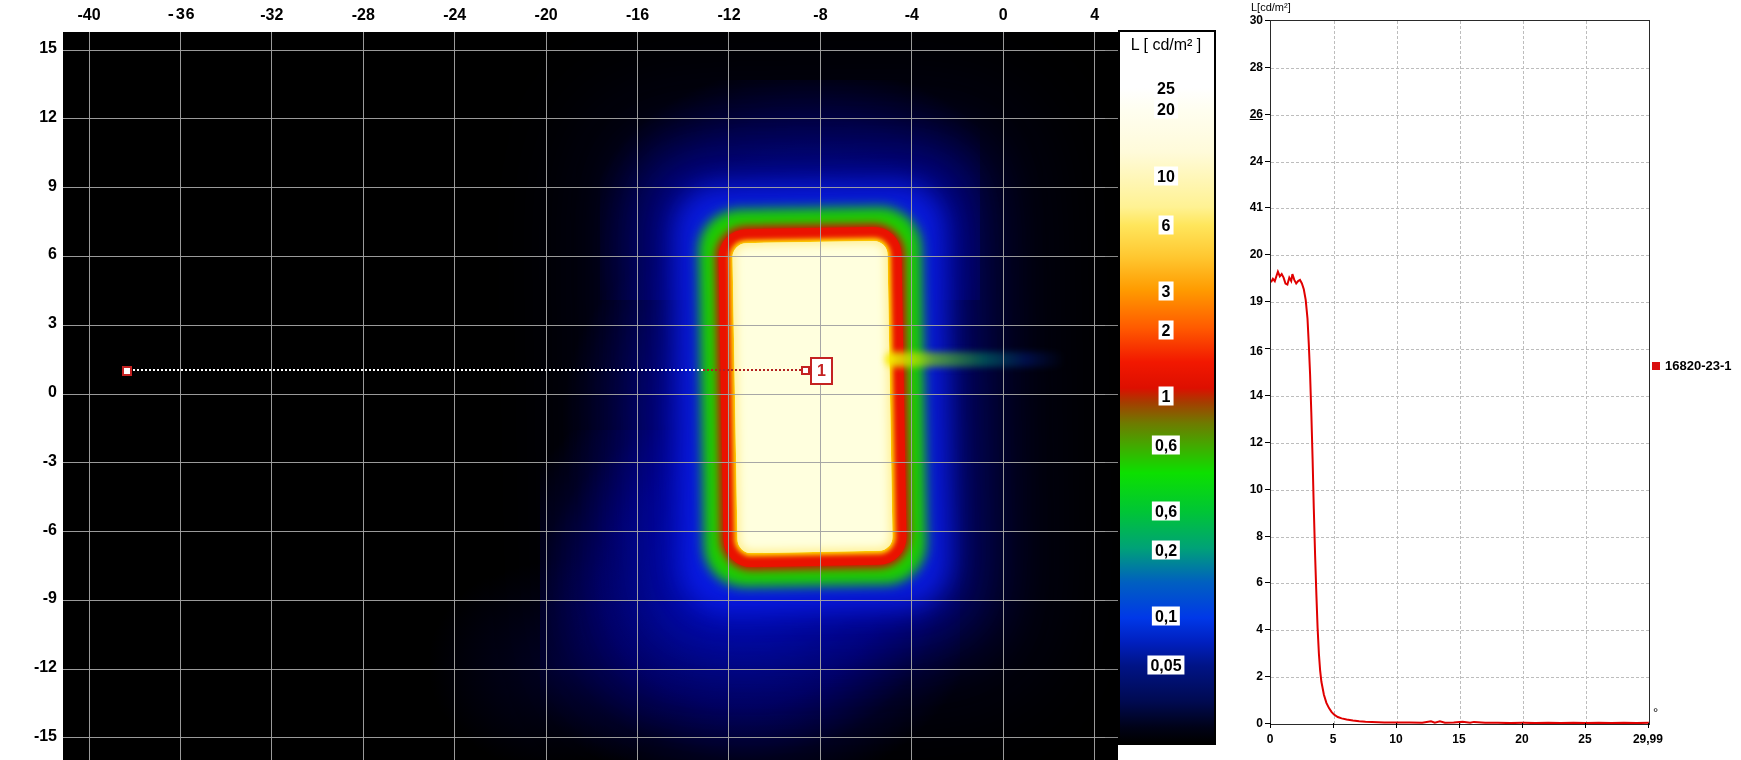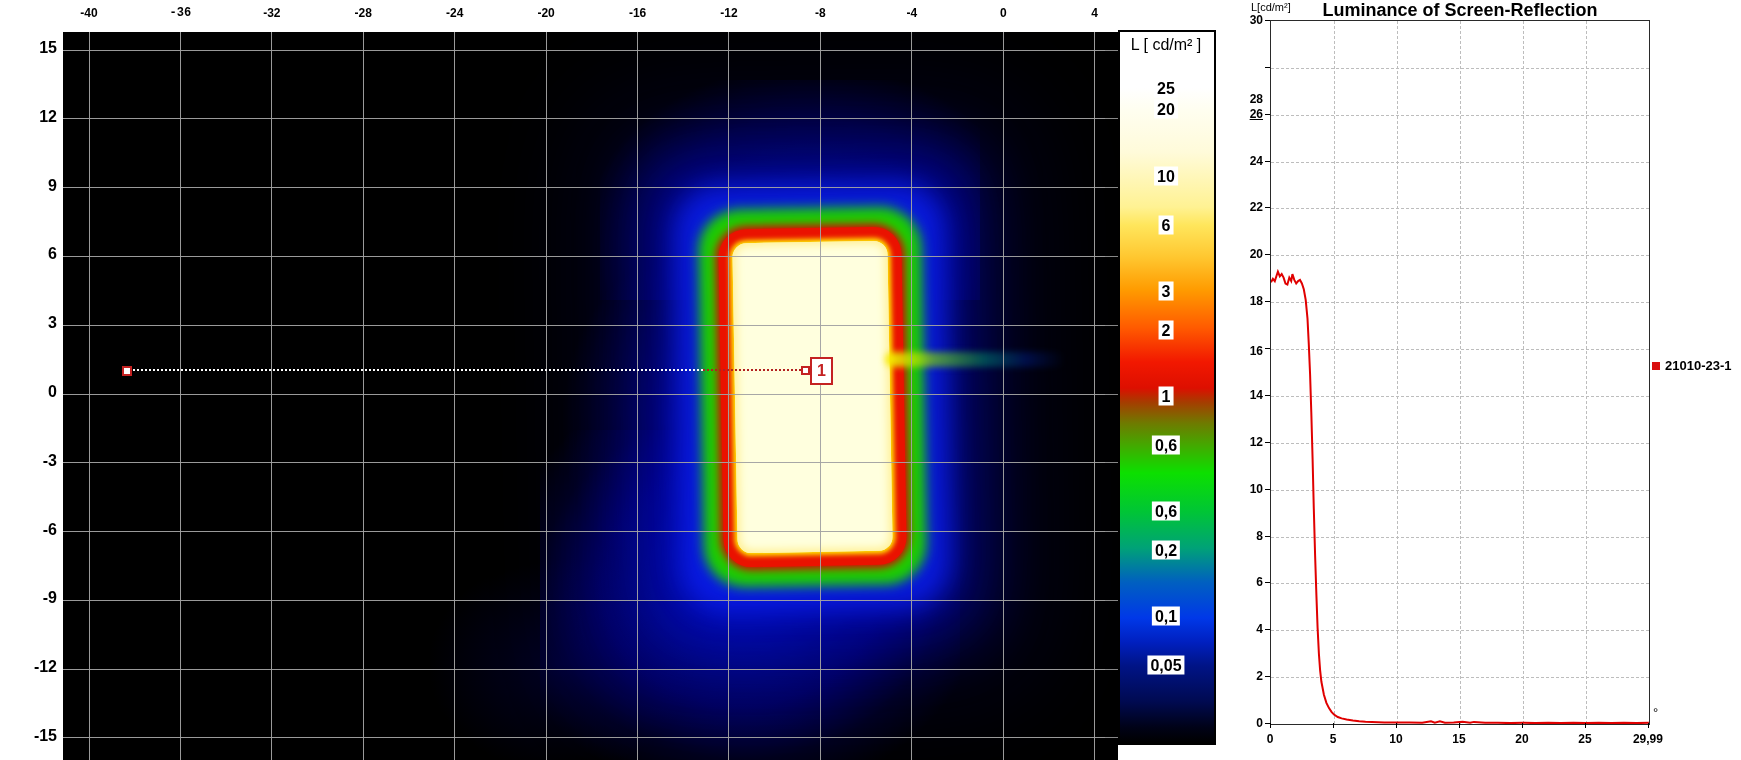--- a/index.html
+++ b/index.html
@@ -32,21 +32,21 @@
     filter:blur(3px);}
   .hm-vline{position:absolute;top:0;width:1px;height:728px;background:rgba(162,162,162,.95);}
   .hm-hline{position:absolute;left:0;height:1px;width:1055px;background:rgba(162,162,162,.95);}
   .hm-rtick{position:absolute;height:1px;width:13px;left:1042px;background:#888;}
   .dotline{position:absolute;height:0;border-top:2px dotted #ffffff;}
   .dotline.red{border-top-color:#b22020;}
   #marker-start{position:absolute;left:59px;top:334px;width:6px;height:6px;background:#fff;border:2px solid #c42222;}
   #marker-conn{position:absolute;left:738px;top:334px;width:5px;height:5px;background:#fff;border:2px solid #c42222;}
   #marker-box{position:absolute;left:747px;top:325px;width:19px;height:24px;background:#fff;border:2px solid #c42222;
     color:#c42222;font-size:16px;font-weight:bold;text-align:center;line-height:24px;}
-  .hm-xlabel{position:absolute;top:6px;width:56px;text-align:center;font-size:12px;font-weight:bold;}
+  .hm-xlabel{position:absolute;top:6px;width:56px;text-align:center;font-size:16px;font-weight:bold;}
   .hm-ylabel{position:absolute;left:0;width:57px;text-align:right;font-size:16px;font-weight:bold;}
   
   #cbar{position:absolute;left:1118px;top:30px;width:94px;height:711px;border:2px solid #000;
     background:linear-gradient(to bottom,
       #ffffff 0px,#ffffff 56px,#fffef0 78px,#fffbda 120px,#fff7bc 143px,#fff293 175px,
       #ffe65c 193px,#ffc730 225px,#ff9b00 258px,#ff5a00 296px,#f21800 330px,#dd0f00 356px,
       #a63c00 370px,#6f7a00 391px,#44a800 413px,#0ce000 441px,#00c536 480px,#00a277 516px,
       #0060c0 550px,#0038e8 586px,#0020c0 610px,#001488 633px,#000a50 670px,#000218 695px,#000000 711px);}
   #cbar-title{position:absolute;left:1120px;top:36px;width:92px;text-align:center;font-size:16px;}
   .cbar-chip{position:absolute;transform:translate(-50%,-50%);background:#fff;padding:0 3px;
@@ -161,21 +161,20 @@
       <div class="cbar-chip" style="left: 1166px; top: 290.856px;">3</div>
       <div class="cbar-chip" style="left: 1166px; top: 329.649px;">2</div>
       <div class="cbar-chip" style="left: 1166px; top: 395.966px;">1</div>
       <div class="cbar-chip" style="left: 1166px; top: 444.839px;">0,6</div>
       <div class="cbar-chip" style="left: 1166px; top: 511.156px;">0,6</div>
       <div class="cbar-chip" style="left: 1166px; top: 549.949px;">0,2</div>
       <div class="cbar-chip" style="left: 1166px; top: 616.266px;">0,1</div>
       <div class="cbar-chip" style="left: 1166px; top: 665.139px;">0,05</div>
     </div>
 
-  <div id="chart-title">Luminance of Screen-Reflection</div>
   <div id="chart-yaxis-unit">L[cd/m²]</div>
   <div id="chart-plot">
       <div class="ch-hgrid" style="top: 46.876px;"></div>
       <div class="ch-hgrid" style="top: 93.742px;"></div>
       <div class="ch-hgrid" style="top: 140.608px;"></div>
       <div class="ch-hgrid" style="top: 187.474px;"></div>
       <div class="ch-hgrid" style="top: 234.34px;"></div>
       <div class="ch-hgrid" style="top: 281.206px;"></div>
       <div class="ch-hgrid" style="top: 328.072px;"></div>
       <div class="ch-hgrid" style="top: 374.938px;"></div>
@@ -191,31 +190,31 @@
       <div class="ch-vgrid" style="left: 252.04px;"></div>
       <div class="ch-vgrid" style="left: 315.05px;"></div>
       <svg width="378" height="703">
         <path d="M0.0 261.3 L1.9 257.8 L3.8 260.1 L5.7 254.3 L6.9 250.7 L8.8 255.4 L10.7 253.1 L12.6 256.6 L14.5 262.5 L16.4 263.6 L18.3 256.6 L20.2 260.1 L21.4 253.1 L23.3 258.9 L25.2 262.5 L27.1 260.1 L29.0 258.9 L30.9 262.5 L32.8 268.3 L34.7 278.9 L36.5 297.6 L37.8 323.4 L39.1 353.8 L40.3 391.3 L41.6 438.2 L42.8 487.4 L44.1 534.3 L45.4 574.1 L46.6 606.9 L47.9 632.7 L49.1 649.1 L50.4 660.8 L52.9 673.7 L55.4 681.9 L58.0 687.1 L60.5 690.8 L63.0 693.6 L66.8 696.0 L70.6 697.4 L75.6 698.5 L81.9 699.5 L88.2 700.2 L94.5 700.7 L100.8 700.9 L113.4 701.4 L126.0 701.6 L138.6 701.6 L151.2 701.8 L160.0 700.2 L163.8 701.6 L168.9 700.4 L173.9 701.8 L182.7 701.6 L191.6 700.7 L199.1 701.8 L202.9 700.9 L214.2 701.8 L226.8 701.8 L239.4 702.1 L252.0 701.8 L264.6 702.1 L277.2 701.8 L289.8 702.1 L302.4 701.8 L315.1 702.1 L327.7 701.8 L340.3 702.1 L352.9 701.8 L365.5 702.1 L377.9 701.8" fill="none" stroke="#e00000" stroke-width="2"></path>
       </svg>
     </div>
   <div id="chart-decor">
       <div class="ch-ytick" style="left: 1265px; top: 20.01px; background: rgb(0, 0, 0);"></div>
       <div class="ch-ylabel" style="left: 1233px; top: 13.01px;">30</div>
       <div class="ch-ytick" style="left: 1265px; top: 66.876px; background: rgb(0, 0, 0);"></div>
-      <div class="ch-ylabel" style="left: 1233px; top: 59.876px; margin-top: 32px;">28</div>
+      <div class="ch-ylabel" style="left: 1233px; top: 59.876px;">28</div>
       <div class="ch-ytick" style="left: 1265px; top: 113.742px; background: rgb(0, 0, 0);"></div>
       <div class="ch-ylabel" style="left: 1233px; top: 106.742px; text-decoration: underline;">26</div>
       <div class="ch-ytick" style="left: 1265px; top: 160.608px; background: rgb(0, 0, 0);"></div>
       <div class="ch-ylabel" style="left: 1233px; top: 153.608px;">24</div>
       <div class="ch-ytick" style="left: 1265px; top: 207.474px; background: rgb(0, 0, 0);"></div>
-      <div class="ch-ylabel" style="left: 1233px; top: 200.474px;">22</div>
+      <div class="ch-ylabel" style="left: 1233px; top: 200.474px;">41</div>
       <div class="ch-ytick" style="left: 1265px; top: 254.34px; background: rgb(0, 0, 0);"></div>
       <div class="ch-ylabel" style="left: 1233px; top: 247.34px;">20</div>
       <div class="ch-ytick" style="left: 1265px; top: 301.206px; background: rgb(0, 0, 0);"></div>
-      <div class="ch-ylabel" style="left: 1233px; top: 294.206px;">18</div>
+      <div class="ch-ylabel" style="left: 1233px; top: 294.206px;">19</div>
       <div class="ch-ytick" style="left: 1265px; top: 348.072px; background: rgb(0, 0, 0);"></div>
       <div class="ch-ylabel" style="left: 1233px; top: 344px;">16</div>
       <div class="ch-ytick" style="left: 1265px; top: 394.938px; background: rgb(0, 0, 0);"></div>
       <div class="ch-ylabel" style="left: 1233px; top: 387.938px;">14</div>
       <div class="ch-ytick" style="left: 1265px; top: 441.804px; background: rgb(0, 0, 0);"></div>
       <div class="ch-ylabel" style="left: 1233px; top: 434.804px;">12</div>
       <div class="ch-ytick" style="left: 1265px; top: 488.67px; background: rgb(0, 0, 0);"></div>
       <div class="ch-ylabel" style="left: 1233px; top: 481.67px;">10</div>
       <div class="ch-ytick" style="left: 1265px; top: 535.536px; background: rgb(0, 0, 0);"></div>
       <div class="ch-ylabel" style="left: 1233px; top: 528.536px;">8</div>
@@ -238,16 +237,16 @@
       <div class="ch-xtick" style="left: 1522.04px; top: 723px;"></div>
       <div class="ch-xlabel" style="left: 1498.04px; top: 732px;">20</div>
       <div class="ch-xtick" style="left: 1585.05px; top: 723px;"></div>
       <div class="ch-xlabel" style="left: 1561.05px; top: 732px;">25</div>
       <div class="ch-xtick" style="left: 1647.93px; top: 723px;"></div>
       <div class="ch-xlabel" style="left: 1623.93px; top: 732px;">29,99</div>
     </div>
   <div id="chart-x-unit">°</div>
   <div id="chart-legend">
     <span id="legend-swatch"></span>
-    <span id="legend-text">21010-23-1</span>
+    <span id="legend-text">16820-23-1</span>
   </div>
 
 </div>
 
 </body></html>

